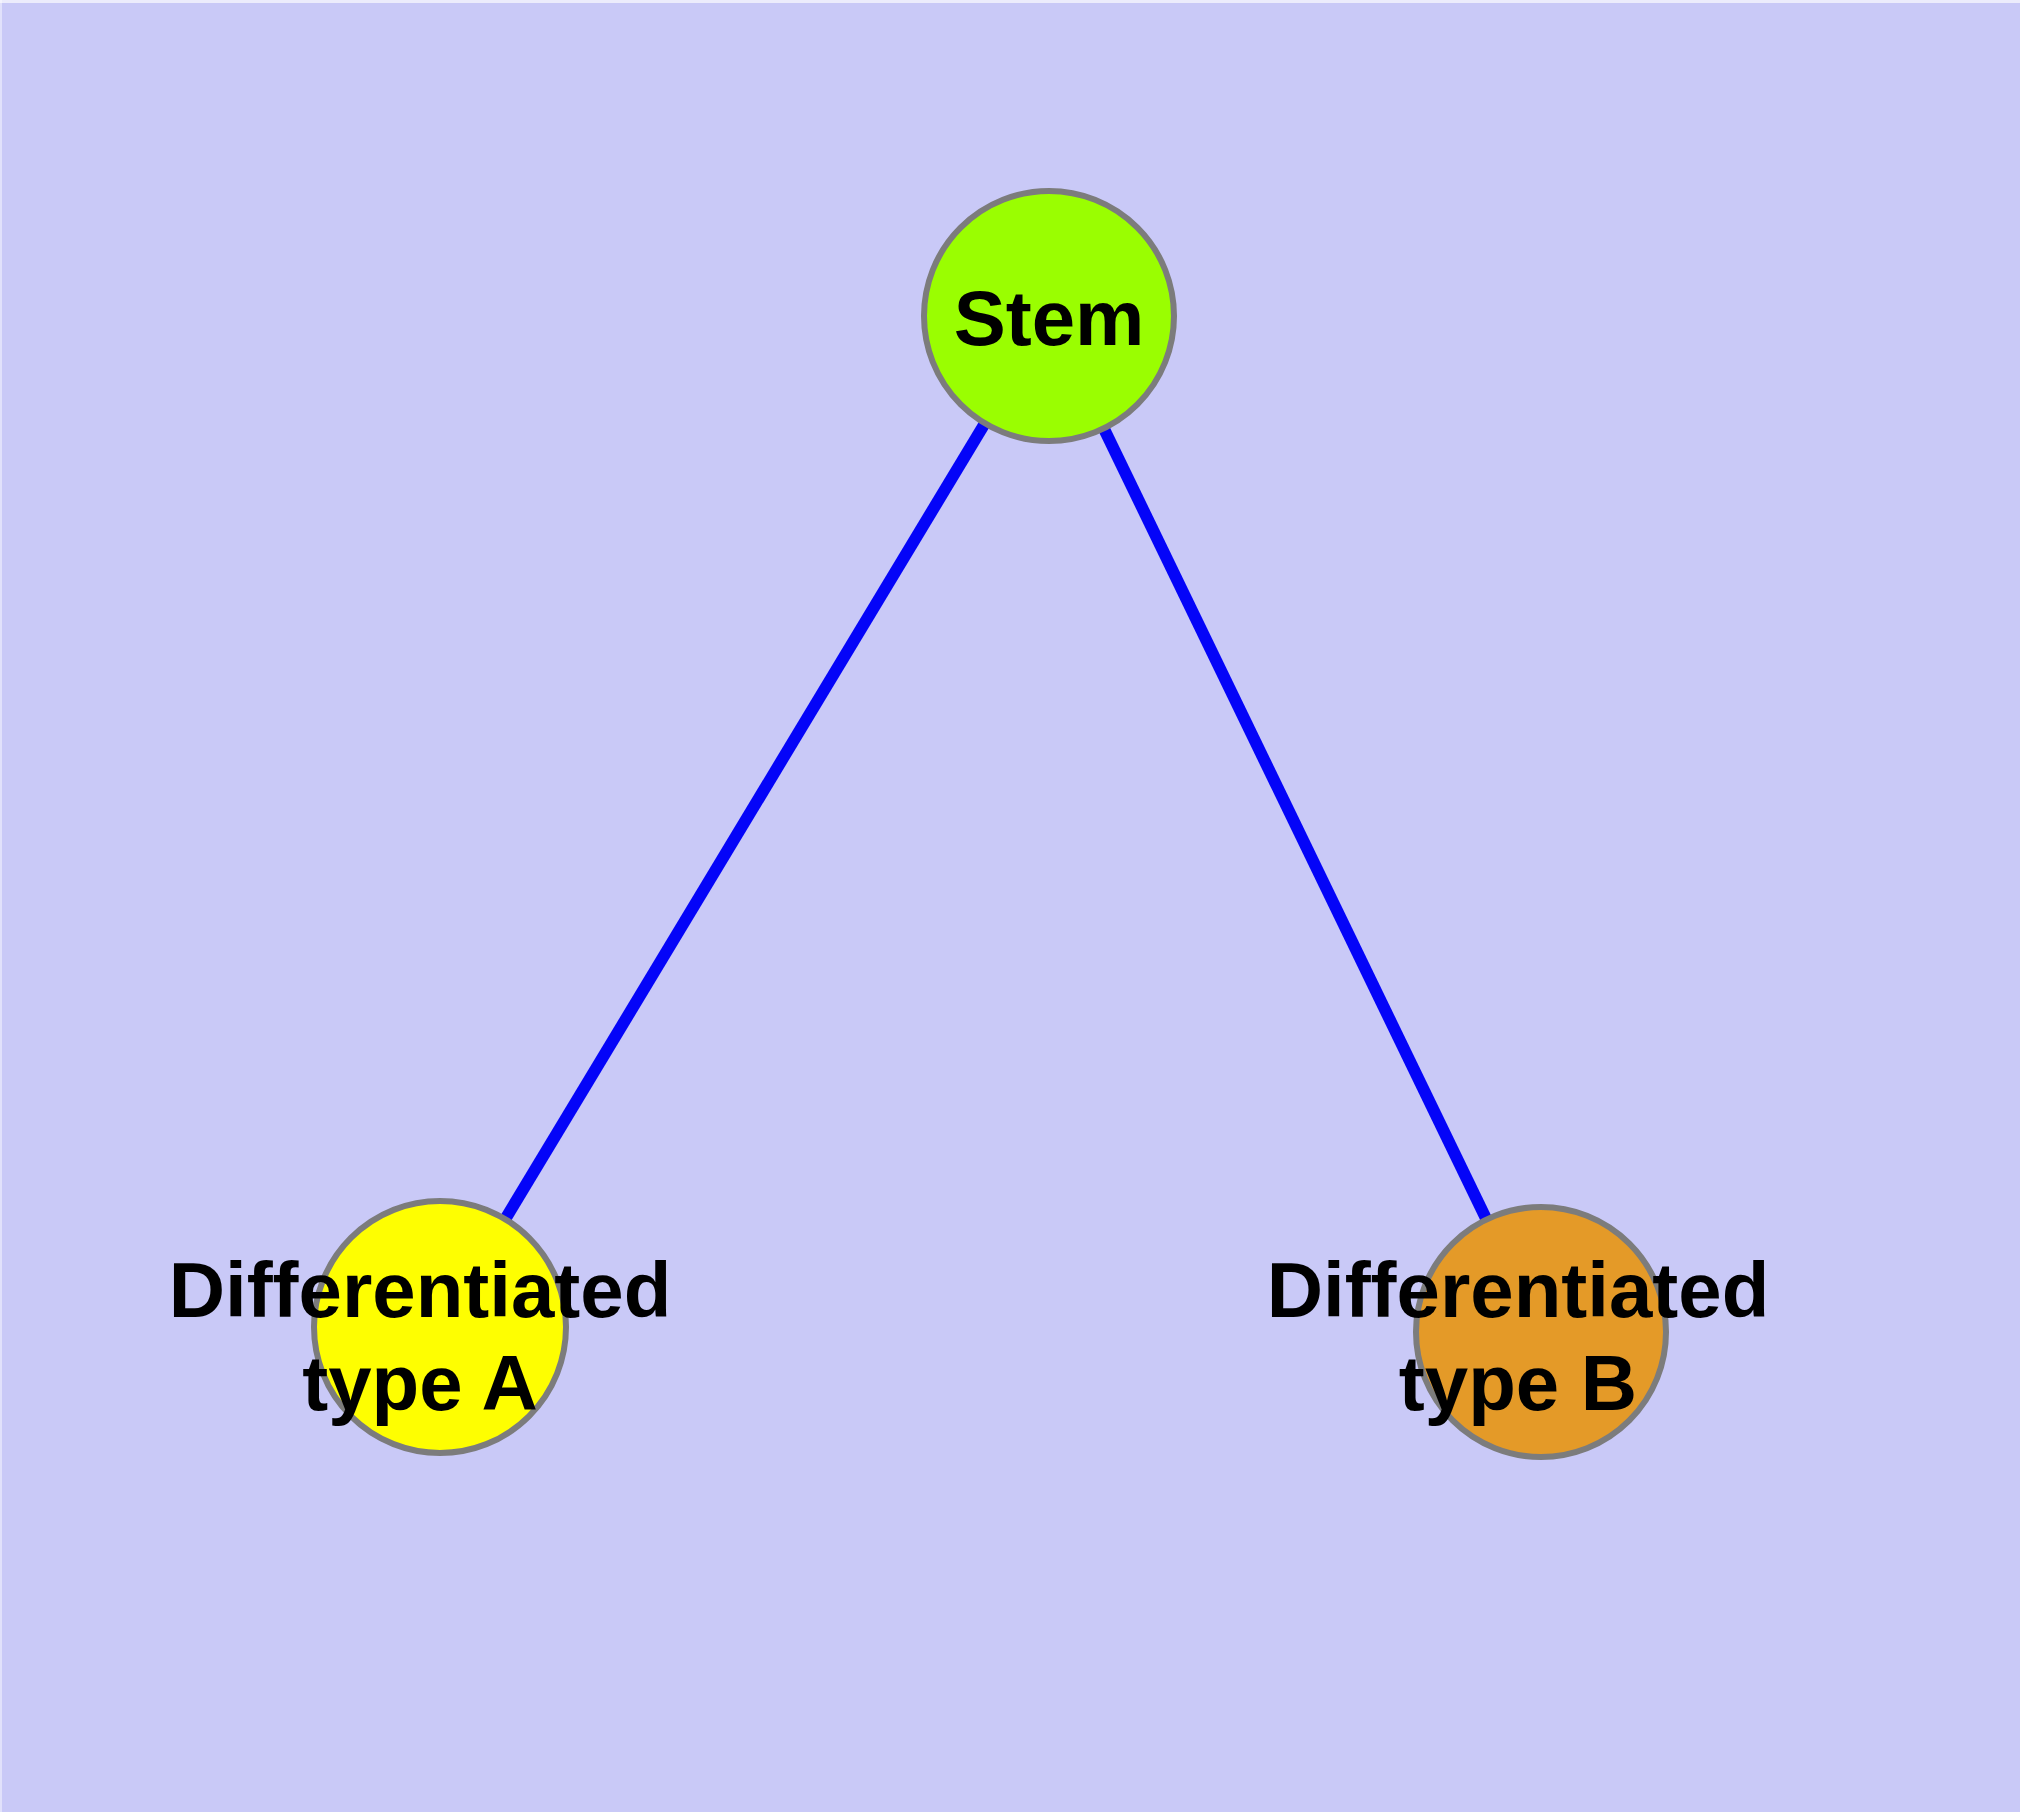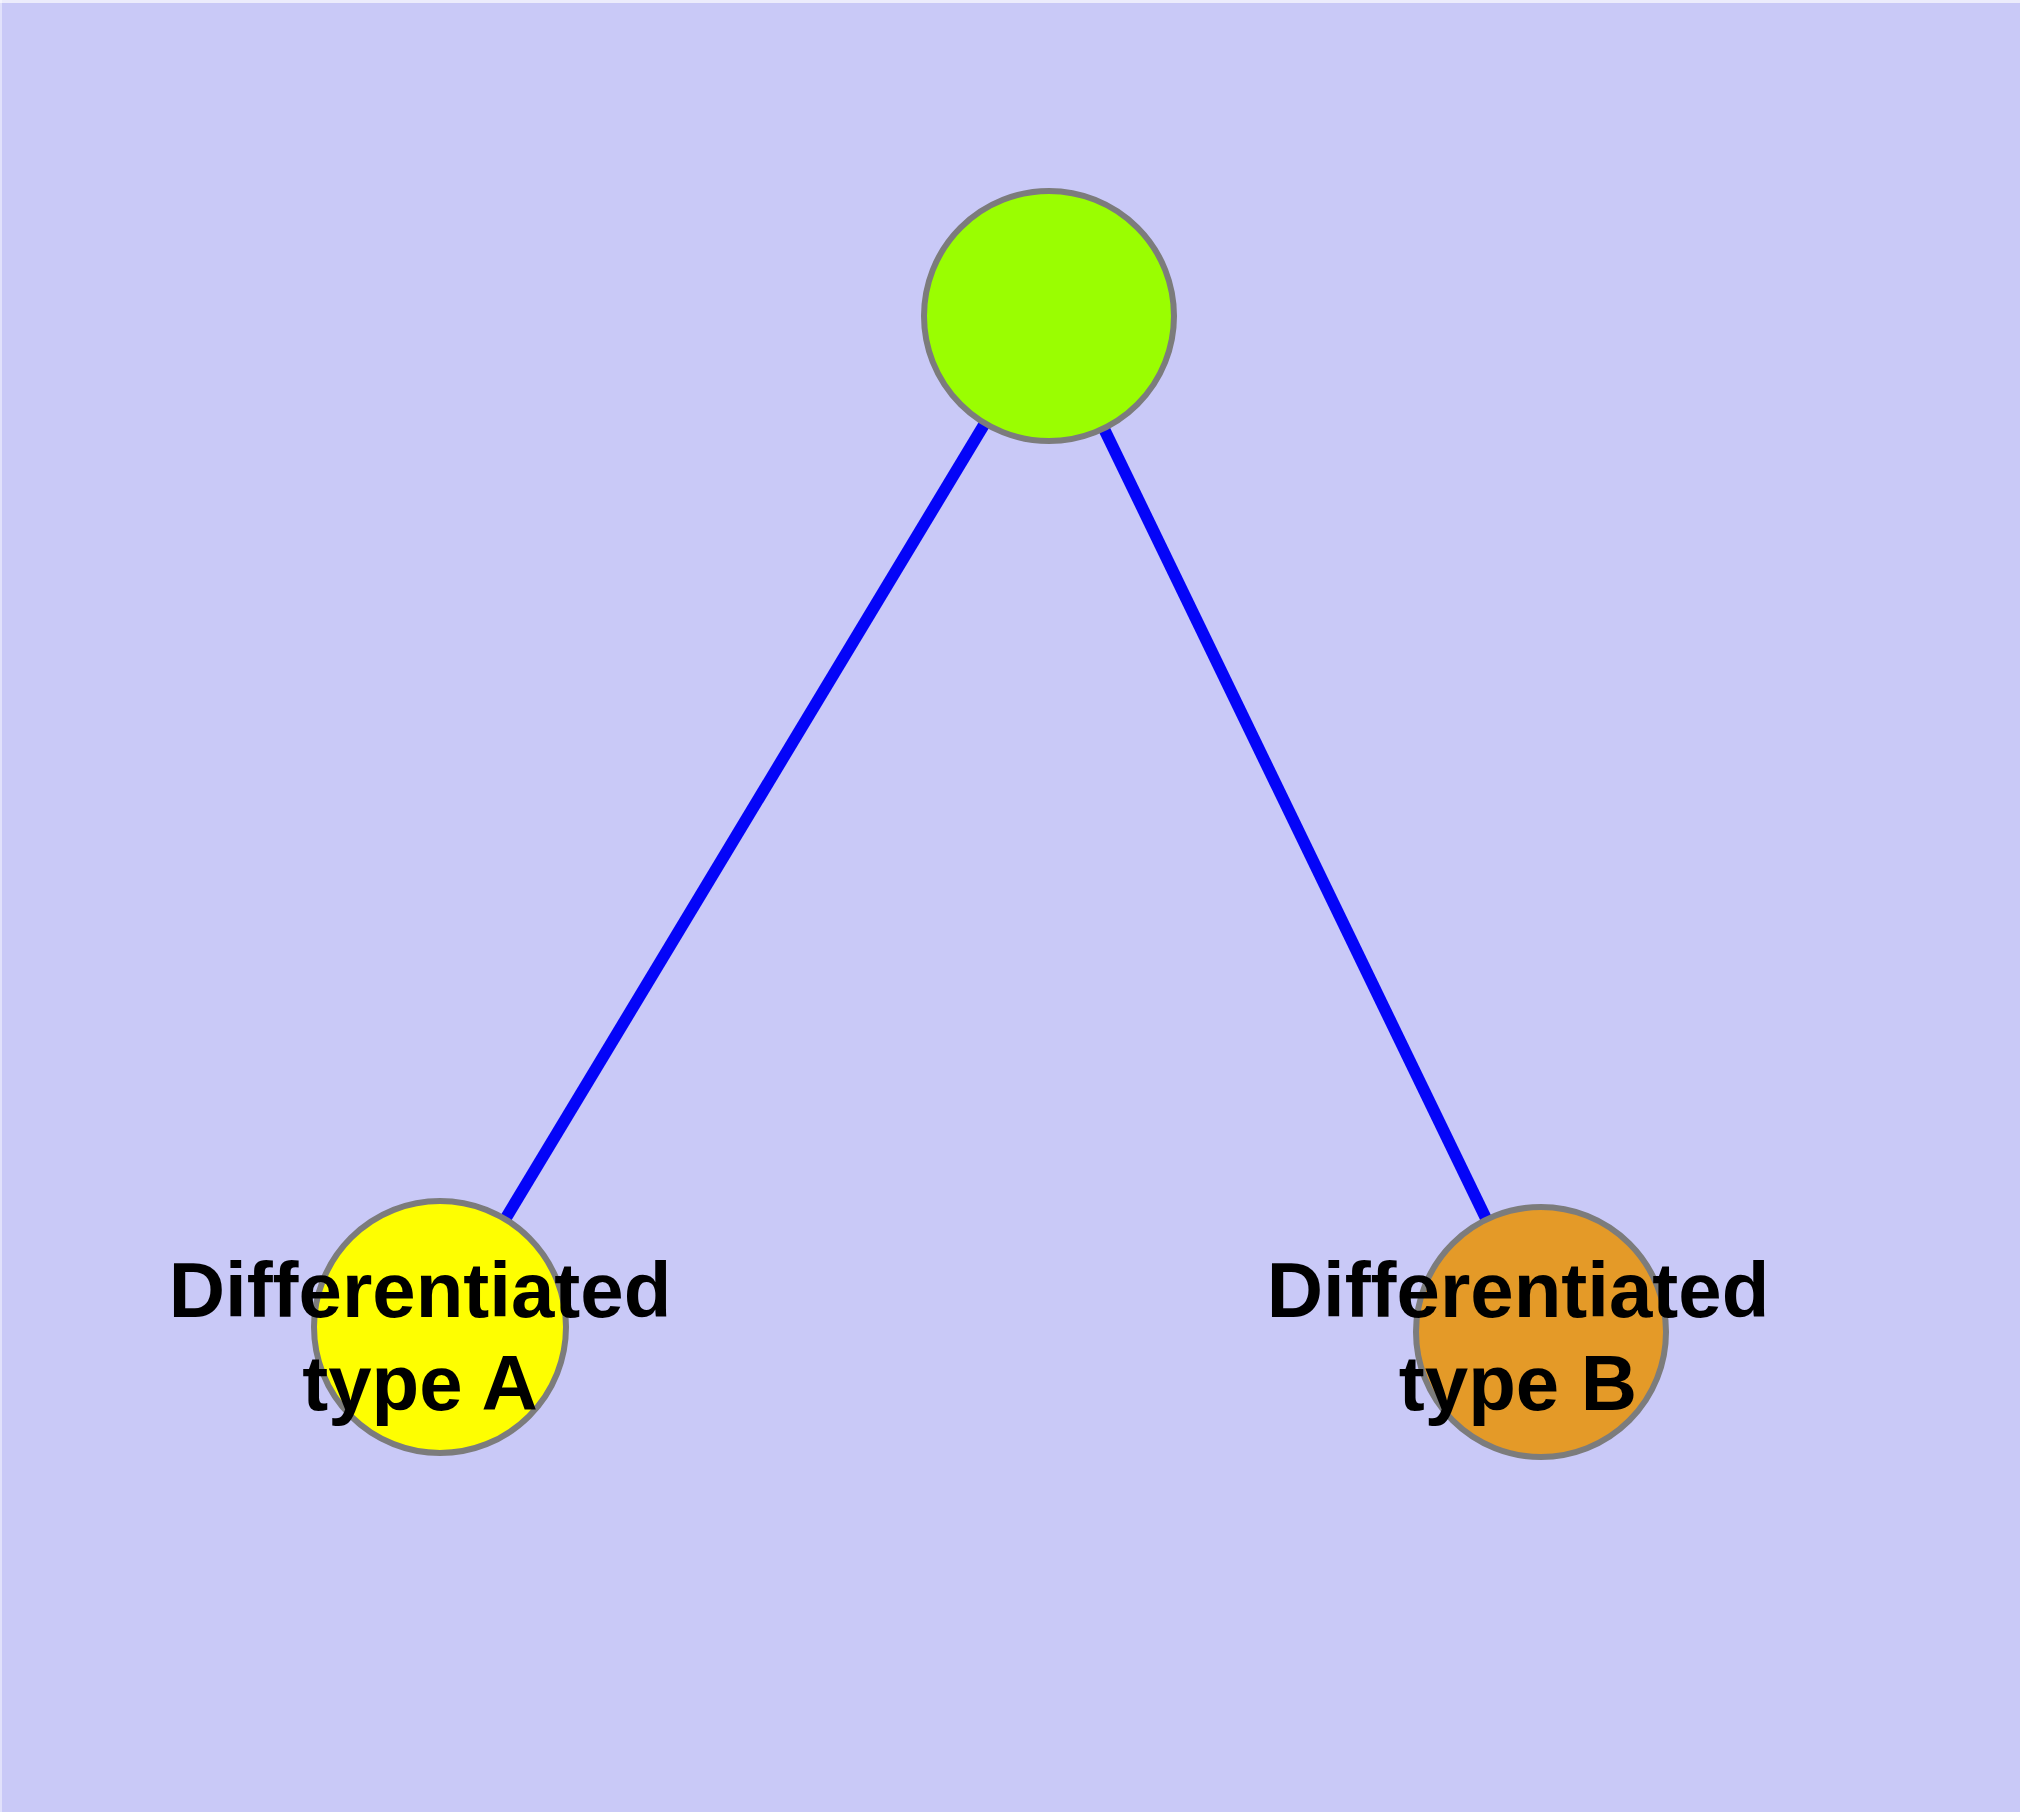--- a/index.html
+++ b/index.html
@@ -62,20 +62,21 @@
 
   <svg class="edges-layer" width="2021" height="1812" viewBox="0 0 2384 2138">
     <line x1="1238" y1="373" x2="519" y2="1566" stroke="#0404F8" stroke-width="14"></line>
     <line x1="1238" y1="373" x2="1818" y2="1572" stroke="#0404F8" stroke-width="14"></line>
   </svg>
 
   <div class="node-circle" style="left: 921px; top: 188px; height: 256px; width: 256px; background: rgb(154, 254, 1); border-color: rgb(124, 124, 124);"></div>
   <div class="node-circle" style="left: 311px; top: 1198px; height: 258px; width: 258px; background: rgb(254, 254, 1); border-color: rgb(124, 124, 124);"></div>
   <div class="node-circle" style="left: 1413px; top: 1204px; height: 256px; width: 256px; background: rgb(228, 154, 40); border-color: rgb(124, 124, 124);"></div>
 
+  <div class="node-label" style="left: 1049px; top: 318px; color: rgb(0, 0, 0);">Stem</div>
   <div class="node-label" style="left: 420px; top: 1337px; color: rgb(0, 0, 0);">Differentiated
 type A</div>
   <div class="node-label" style="left: 1518px; top: 1337px; color: rgb(0, 0, 0);">Differentiated
 type B</div>
 
   <div class="edge-artifact-top"></div>
   <div class="edge-artifact-left"></div>
 </div>
 
 

